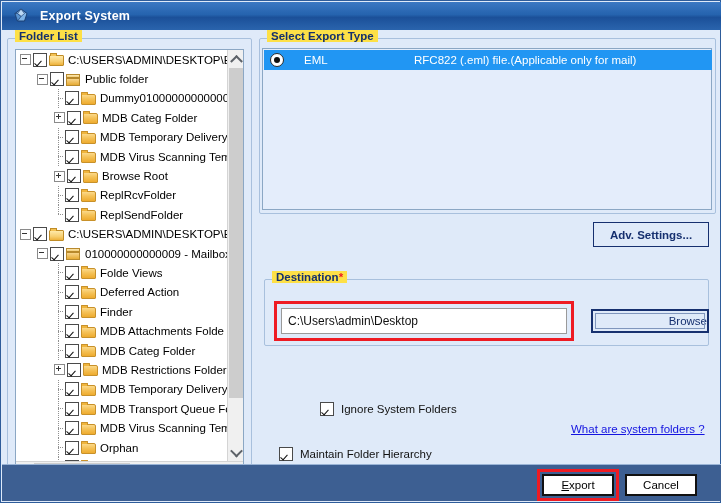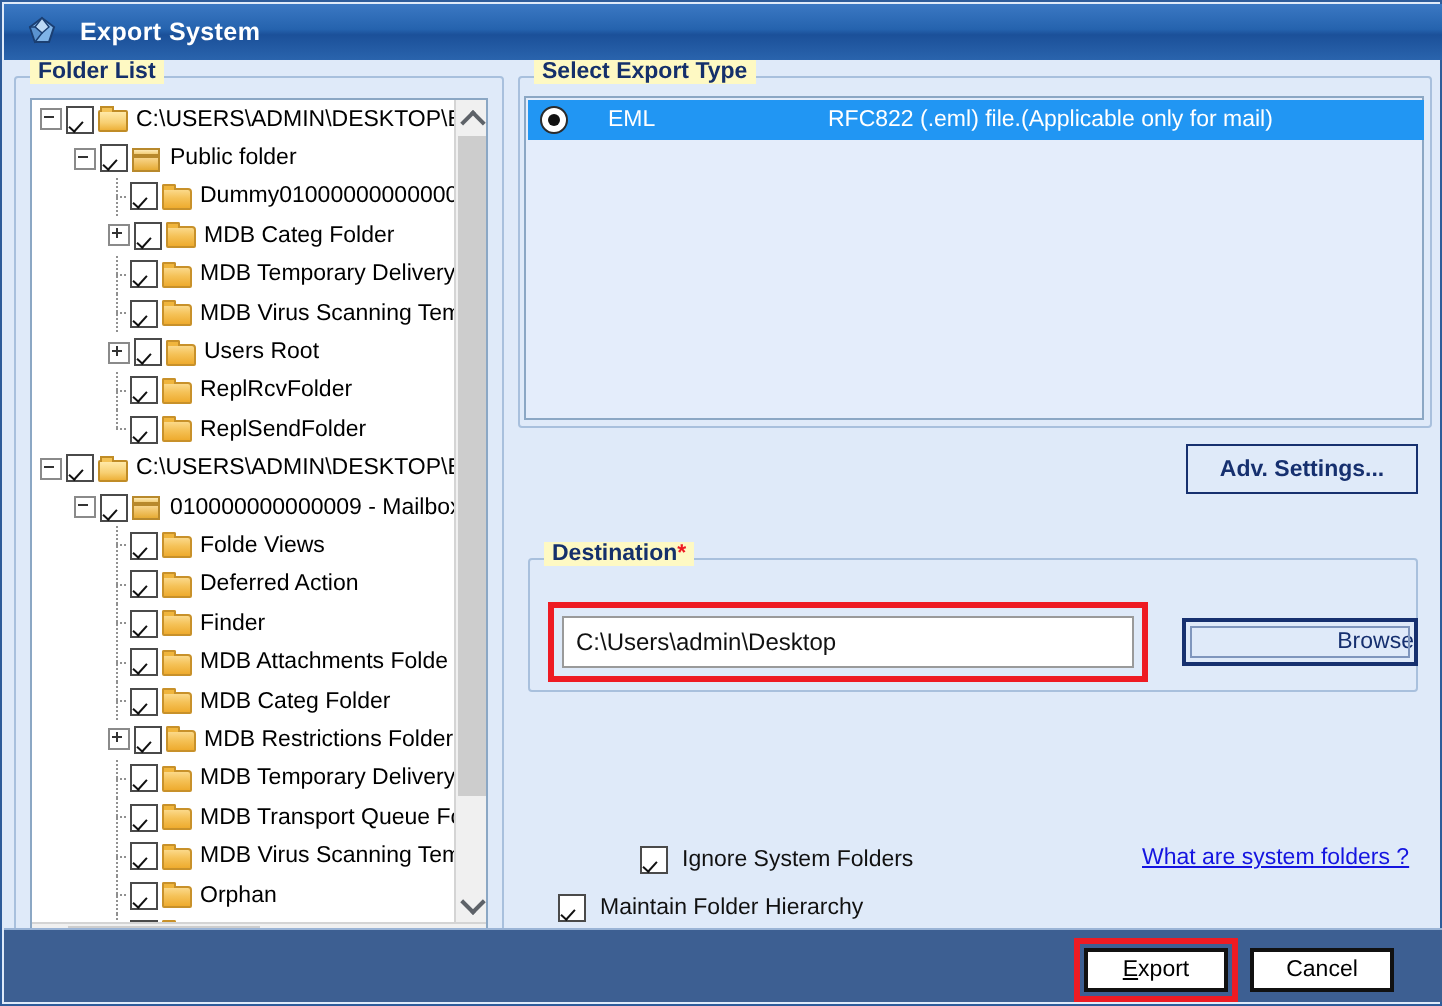--- a/index.html
+++ b/index.html
@@ -43,21 +43,21 @@
   }
 
   
   .groupbox {
     position: absolute;
     box-sizing: border-box;
   }
   .gb-legend {
     position: absolute;
     top: -8px; left: 8px;
-    background: #fef9c3;
+    background: #fde047;
     padding: 0 4px;
     font-size: 11.5px;
     font-weight: bold;
     color: #15306b;
     white-space: nowrap;
   }
   .gb-frame {
     position: absolute;
     left: 0; top: 0; right: 0; bottom: 0;
     border: 1px solid #a8c0dd;
@@ -378,21 +378,21 @@
   }
 
   
   .optrow {
     position: absolute;
     display: flex;
     align-items: center;
     font-size: 11.5px;
     color: #111;
   }
-  #opt-ignore { left: 278px; top: 422px; padding-left: 41px; }
+  #opt-ignore { left: 278px; top: 401px; padding-left: 41px; }
   #opt-hierarchy { left: 278px; top: 446px; }
   .optrow .cbx { margin-right: 7px; }
 
   #sysfolders-link {
     position: absolute;
     left: 570px; top: 422px;
     font-size: 11.5px;
     color: #1414e0;
     text-decoration: underline;
     cursor: pointer;
@@ -502,21 +502,21 @@
             <span class="indent" style="width: 2px;"></span>
             <span class="cbx on"></span>
             <span class="ico folder"></span>
             <span class="lbl">MDB Virus Scanning Tem</span>
           </div>
           <div class="tnode">
             <span class="indent" style="width: 38px;"></span>
             <span class="exp plus"></span>
             <span class="cbx on"></span>
             <span class="ico folder"></span>
-            <span class="lbl">Users Root</span>
+            <span class="lbl">Browse Root</span>
           </div>
           <div class="tnode">
             <span class="indent" style="width: 38px;"></span>
             <span class="dots t"></span>
             <span class="indent" style="width: 2px;"></span>
             <span class="cbx on"></span>
             <span class="ico folder"></span>
             <span class="lbl">ReplRcvFolder</span>
           </div>
           <div class="tnode">

